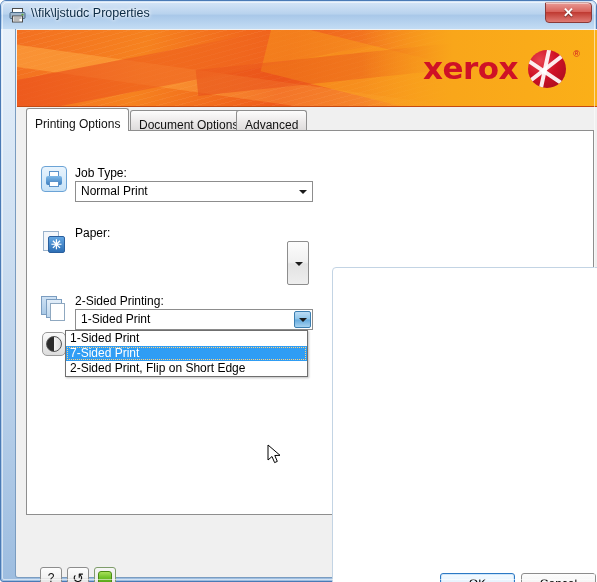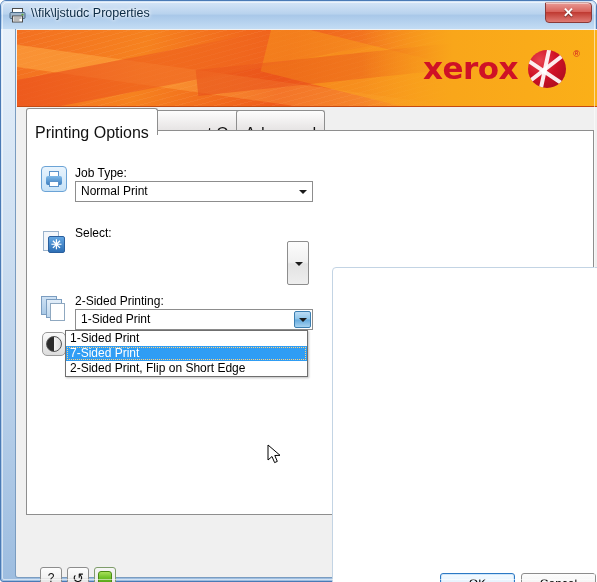--- a/index.html
+++ b/index.html
@@ -118,22 +118,22 @@
     position: absolute; right: 22px; top: 19px;
     font-size: 9px; color: #cf1126;
   }
 
   
   #tabstrip {
     position: absolute; left: 10px; top: 79px; width: 568px; height: 22px;
   }
   .tab {
     position: absolute; top: 2px; height: 20px;
-    padding: 13px 8px;
-    font-size: 16px; color: #111;
+    padding: 4px 8px;
+    font-size: 12px; color: #111;
     line-height: 20px;
     border: 1px solid #8e8e8e;
     border-bottom: none;
     border-radius: 3px 3px 0 0;
     background: linear-gradient(to bottom,#fdfdfd 0%,#eceaea 55%,#dedcdc 100%);
     cursor: pointer;
     white-space: nowrap;
   }
   .tab.active {
     top: 0; height: 23px; line-height: 22px;
@@ -422,21 +422,21 @@
         <span>Normal Print</span>
         <span class="arrow-btn">
           <span class="caret"></span>
         </span>
       </div>
 
       <div class="opt-icon" id="icon-paper" style="left:14px; top:98px;">
         <div class="sheet-back"></div>
         <div class="sheet-blue">✳</div>
       </div>
-      <div class="opt-label" style="left:48px; top:95px;">Select:</div>
+      <div class="opt-label" style="left:48px; top:95px;">Paper:</div>
       <div id="paper-dropbtn" style="left:260px; top:110px; width:22px; height:44px;">
         <span class="caret" style="left:11px; top:22px;"></span>
       </div>
 
       <div class="opt-icon" id="icon-2sided" style="left:14px; top:165px;">
         <div class="s-back"></div>
         <div class="s-mid"></div>
         <div class="s-front"></div>
       </div>
       <div class="opt-label" style="left:48px; top:163px;">2-Sided Printing:</div>

